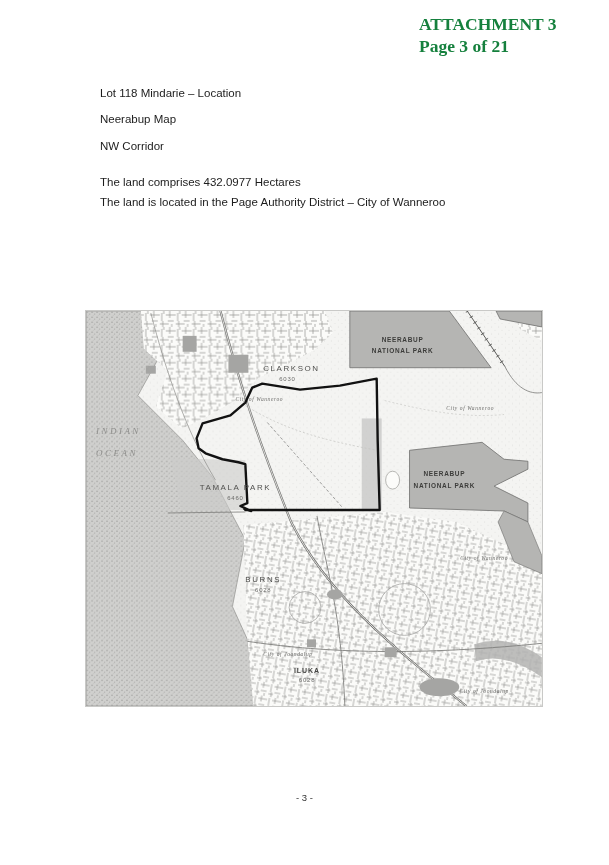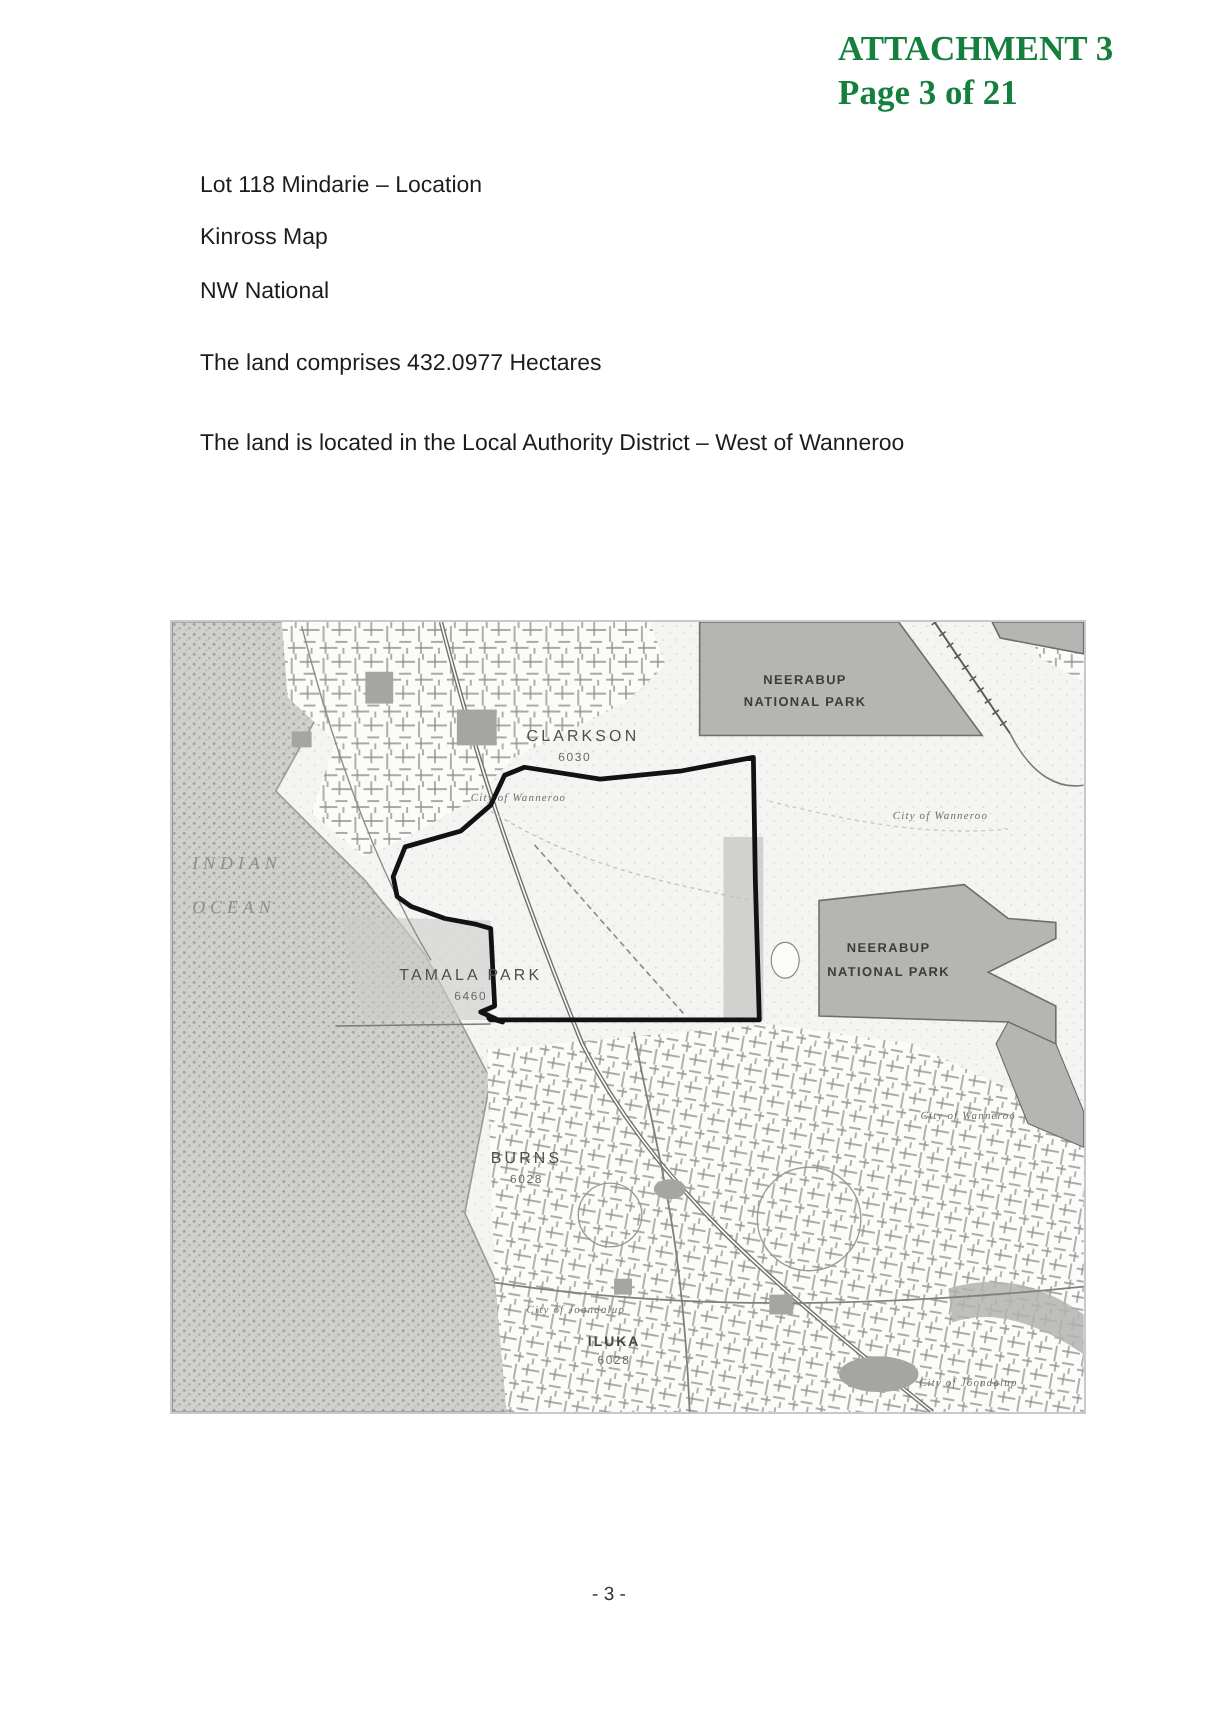--- a/index.html
+++ b/index.html
@@ -16,21 +16,21 @@
     font-weight:bold; font-size:17.5px; line-height:22px;
     color:#15803d;
   }
   .doc-body {
     position:absolute; left:100px; top:86px; width:442px;
     font-size:11.5px; line-height:14px;
   }
   .doc-title { font-weight:normal; margin:0 0 12px 0; font-size:11.5px; }
   .doc-line  { margin:0 0 13px 0; }
   .doc-line.gap-lg { margin-bottom:22px; }
-  .doc-line.gap-sm { margin-bottom:26px; }
+  .doc-line.gap-sm { margin-bottom:6px; }
   .doc-par {
     margin:0 0 26px 0; line-height:15px;
     text-align:justify;
   }
   .map-frame {
     position:absolute; left:85px; top:310px;
     width:458px; height:397px;
     border:1px solid #cncncn;
     border:1px solid #c9c9c7;
     background:#f4f4f2;
@@ -50,24 +50,24 @@
 </head>
 <body>
 
 <div class="doc-header">
   <div>ATTACHMENT 3</div>
   <div>Page 3 of 21</div>
 </div>
 
 <div class="doc-body">
   <p class="doc-title">Lot 118 Mindarie – Location</p>
-  <p class="doc-line">Kinross Map</p>
-  <p class="doc-line gap-lg">NW National</p>
+  <p class="doc-line">Neerabup Map</p>
+  <p class="doc-line gap-lg">NW Corridor</p>
   <p class="doc-line gap-sm">The land comprises 432.0977 Hectares</p>
-  <p class="doc-line">The land is located in the Local Authority District – West of Wanneroo</p>
+  <p class="doc-line">The land is located in the Page Authority District – City of Wanneroo</p>
 </div>
 
 <div class="map-frame">
 <svg width="456" height="395" viewBox="0 0 458 397" xmlns="http://www.w3.org/2000/svg">
   <defs>
     <pattern id="stip" width="5" height="5" patternUnits="userSpaceOnUse">
       <rect width="5" height="5" fill="#d0d0ce"></rect>
       <circle cx="1" cy="1.2" r="0.7" fill="#9b9b99"></circle>
       <circle cx="3.6" cy="3.1" r="0.6" fill="#a8a8a6"></circle>
       <circle cx="2.2" cy="4.2" r="0.45" fill="#b4b4b2"></circle>

